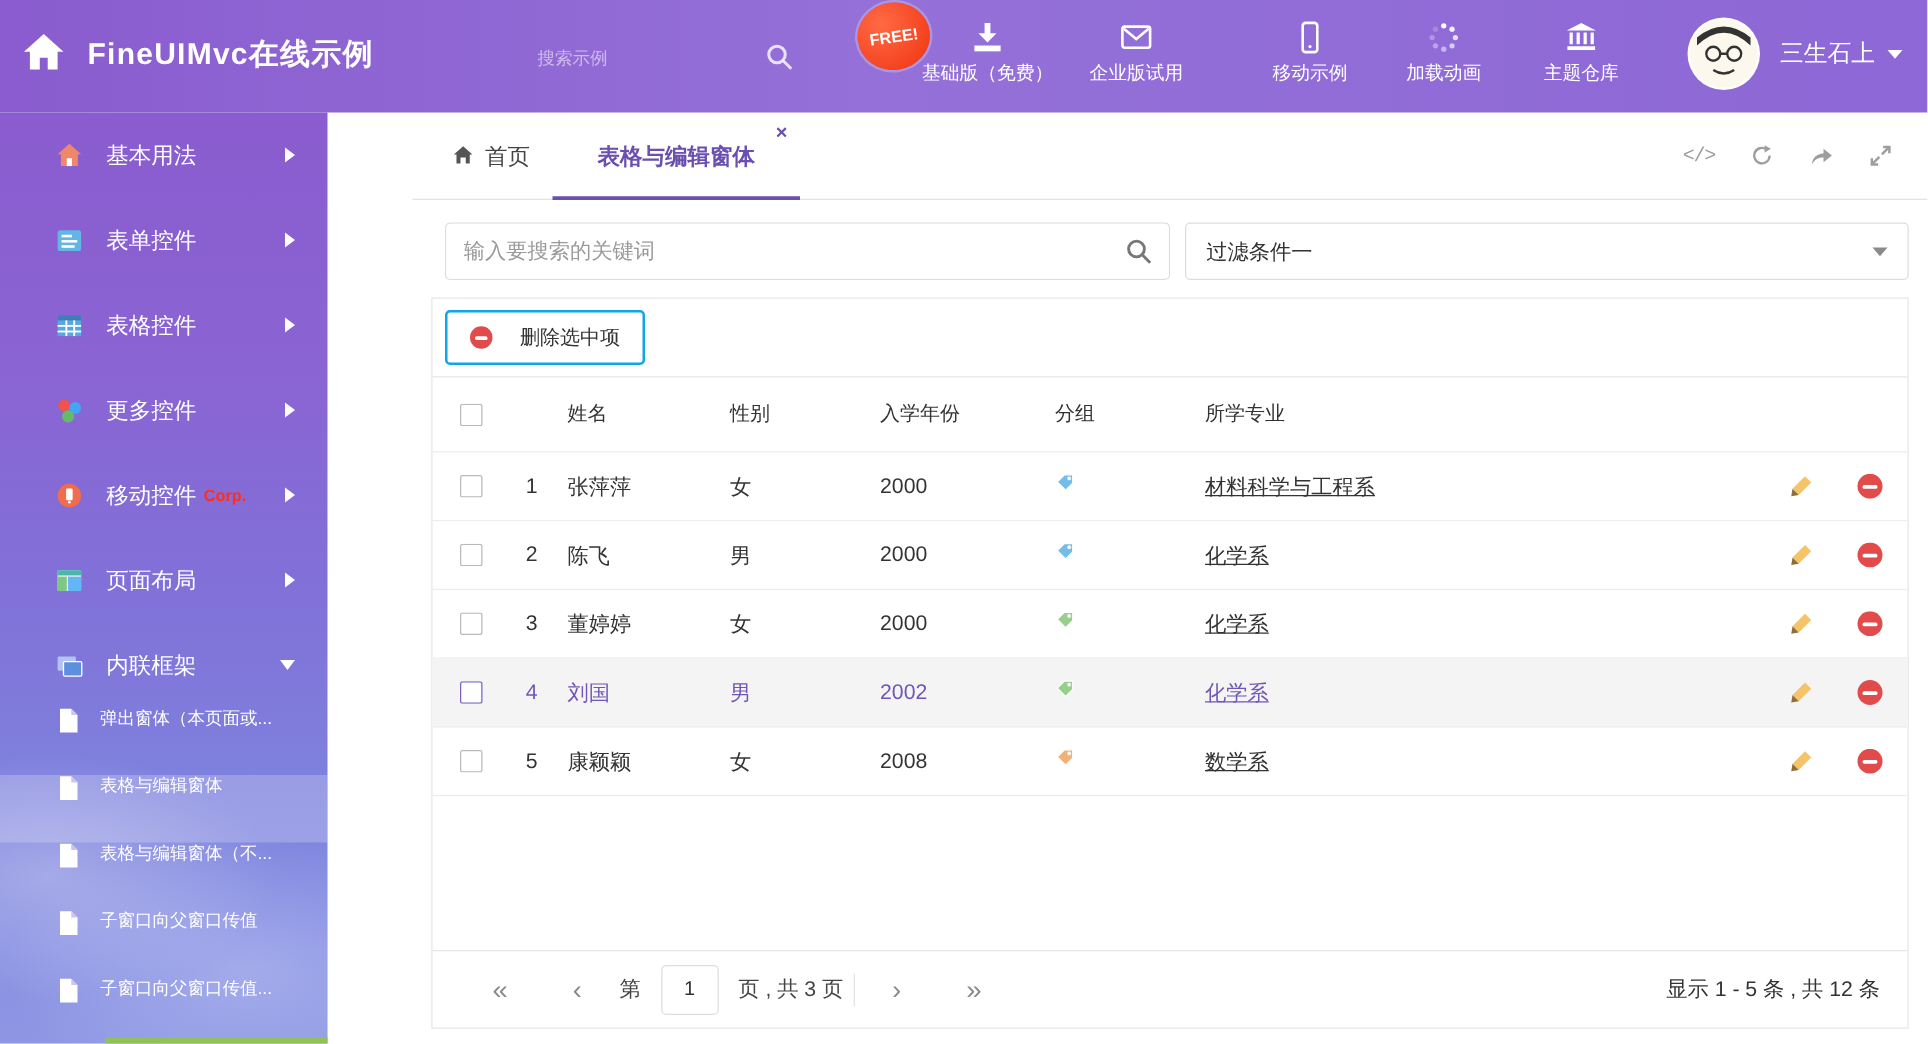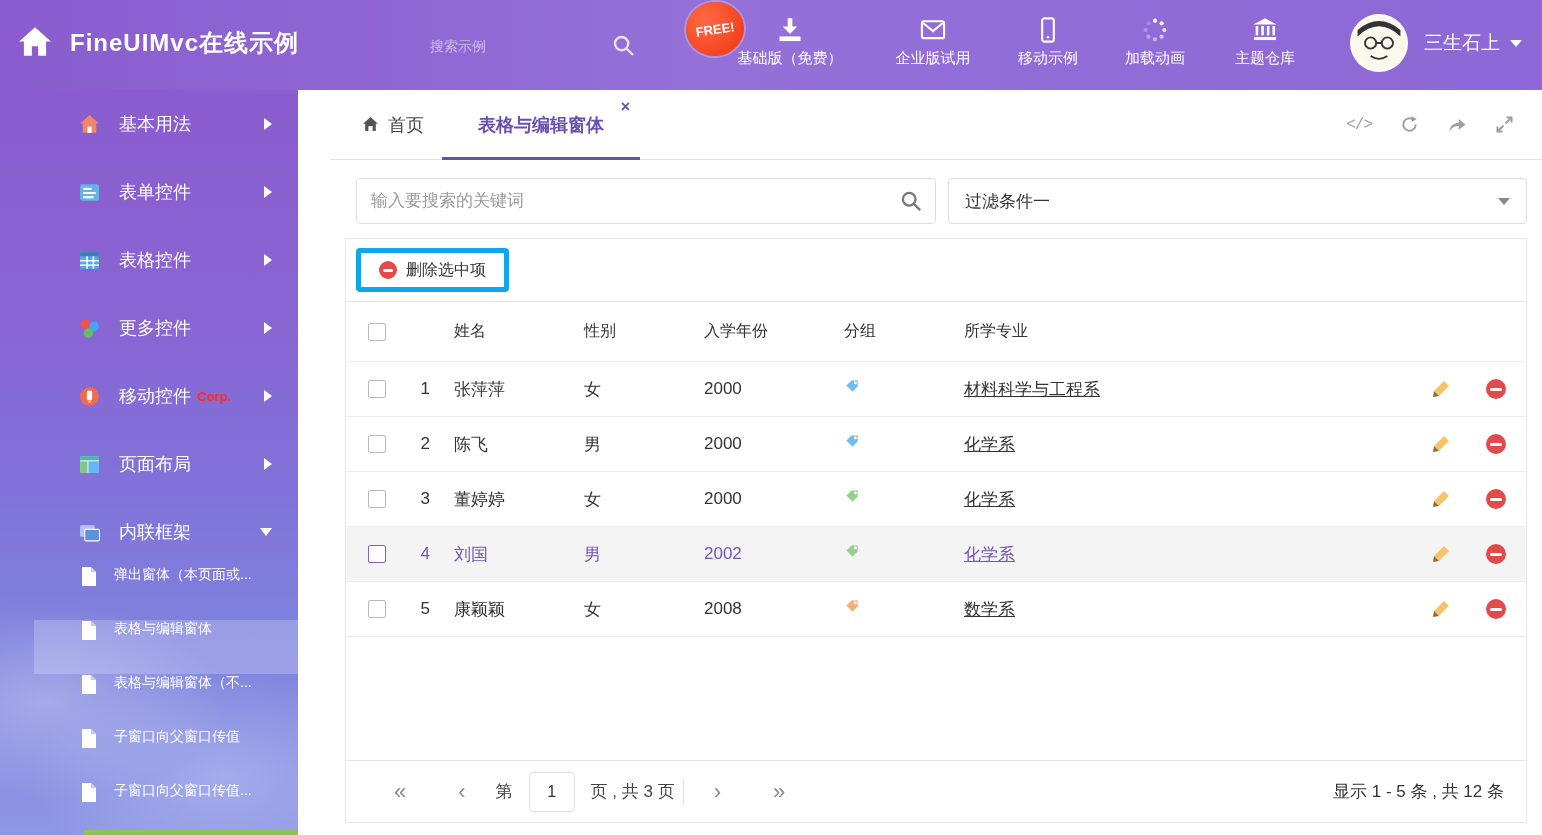--- a/index.html
+++ b/index.html
@@ -25,22 +25,22 @@
   .hdr-nav-item { position:absolute; top:16px; width:130px; height:62px; display:flex;
     flex-direction:column; align-items:center; justify-content:flex-start; gap:5px; cursor:pointer; }
   .hdr-nav-item svg { width:28px; height:28px; }
   .hdr-nav-item .lbl { font-size:15px; white-space:nowrap; }
   .hdr-user { position:absolute; right:20px; top:14px; display:flex; align-items:center; cursor:pointer; }
   .avatar { width:58px; height:58px; border-radius:50%; background:#fdf8ee; border:2px solid rgba(255,255,255,0.85); overflow:hidden; }
   .hdr-user .uname { font-size:19px; margin:0 10px 0 16px; }
   .caret-down-w { width:0; height:0; border-top:7px solid #fff; border-left:6px solid transparent; border-right:6px solid transparent; }
 
   
-  aside { position:absolute; top:90px; left:0; width:298px; height:745px; overflow:hidden; color:#fff;
-    background:linear-gradient(180deg,#8a5ccf 0%, #8a64d3 28%, #8171d8 52%, #7e83de 74%, #8e97e4 100%);padding-left:34px; }
+  aside { position:absolute; top:90px; left:0; width:262px; height:745px; overflow:hidden; color:#fff;
+    background:linear-gradient(180deg,#8a5ccf 0%, #8a64d3 28%, #8171d8 52%, #7e83de 74%, #8e97e4 100%); }
   aside::before { content:""; position:absolute; inset:0; pointer-events:none;
     background:radial-gradient(ellipse 260px 140px at 15% 82%, rgba(255,255,255,0.28), transparent 70%),
                radial-gradient(ellipse 300px 160px at 75% 92%, rgba(225,232,255,0.30), transparent 65%); }
   .side-item { position:relative; display:flex; align-items:center; height:68px; padding:0 26px 0 44px;
     font-size:18px; cursor:pointer; }
   .side-item .ico { width:23px; height:23px; margin-right:18px; flex:0 0 auto; }
   .side-item .chev { margin-left:auto; }
   .chev-r { width:0; height:0; border-left:8px solid #fff; border-top:6px solid transparent; border-bottom:6px solid transparent; }
   .chev-d { width:0; height:0; border-top:8px solid #fff; border-left:6px solid transparent; border-right:6px solid transparent; }
   .corp-badge { color:#ff2d1f; font-size:13px; margin-left:6px; font-weight:bold; }
@@ -65,22 +65,22 @@
   .search-box { position:relative; width:580px; height:46px; border:1px solid #ddd; border-radius:4px; background:#fff; }
   .search-box input { width:100%; height:100%; border:none; outline:none; padding:0 46px 0 14px; font-size:17px; color:#333; border-radius:4px; }
   .search-box input::placeholder { color:#9a9a9a; }
   .search-box .mag { position:absolute; right:12px; top:11px; cursor:pointer; }
   .select-box { flex:1; height:46px; border:1px solid #ddd; border-radius:4px; display:flex; align-items:center;
     padding:0 16px; font-size:17px; color:#333; cursor:pointer; background:#fff; }
   .select-box .sel-caret { margin-left:auto; width:0; height:0; border-top:7px solid #8a8a8a; border-left:6px solid transparent; border-right:6px solid transparent; }
 
   .panel { margin:14px 15px 0 15px; border:1px solid #e6e6e6; height:585px; display:flex; flex-direction:column; background:#fff; }
   .panel-toolbar { display:flex; align-items:center; padding:9px 10px; }
-  .btn { display:inline-flex; align-items:center; gap:9px; height:44px; padding:0 18px; background:#fff;
-    border:5px solid #0ea5e9; border-radius:4px; font-size:16px; color:#333; cursor:pointer; }
+  .btn { display:inline-flex; align-items:center; gap:22px; height:44px; padding:0 18px; background:#fff;
+    border:2px solid #0ea5e9; border-radius:4px; font-size:16px; color:#333; cursor:pointer; }
   .btn.add { margin-left:auto; }
   .circle-ico { position:relative; width:18px; height:18px; border-radius:50%; display:inline-block; flex:0 0 auto; }
   .circle-ico.red { background:#e14b4b; }
   .circle-ico.green { background:#43a047; }
   .circle-ico::before { content:""; position:absolute; left:4px; right:4px; top:7.5px; height:3px; background:#fff; border-radius:1.5px; }
   .circle-ico.green::after { content:""; position:absolute; top:4px; bottom:4px; left:7.5px; width:3px; background:#fff; border-radius:1.5px; }
 
   .grid { border-top:1px solid #e6e6e6; }
   .grid-row { display:grid; grid-template-columns:50px 50px 130px 120px 140px 120px 1fr 50px 60px;
     align-items:center; height:55px; border-bottom:1px solid #ededed; font-size:17px; color:#333; }
@@ -129,21 +129,21 @@
     <div class="free-badge">FREE!</div>
 
     <div class="hdr-nav-item" style="left:725px">
       <svg viewBox="0 0 24 24">
         <path d="M10 2 h4 v7 h4.2 L12 15.5 5.8 9 H10 Z" fill="#fff"></path>
           <path d="M3 17.5 h18 v4 H3 Z" fill="#fff"></path>
       </svg>
       <span class="lbl">基础版（免费）</span>
     </div>
 
-    <div class="hdr-nav-item" style="left:868px">
+    <div class="hdr-nav-item" style="left:844px">
       <svg viewBox="0 0 24 24">
         <rect x="2.5" y="4.5" width="19" height="14.5" rx="1.5" fill="none" stroke="#fff" stroke-width="1.8"></rect>
         <path d="M3.5 6 L12 13 L20.5 6" fill="none" stroke="#fff" stroke-width="1.8"></path>
       </svg>
       <span class="lbl">企业版试用</span>
     </div>
 
     <div class="hdr-nav-item" style="left:983px">
       <svg viewBox="0 0 24 24">
         <rect x="7" y="2" width="10" height="20" rx="2" fill="none" stroke="#fff" stroke-width="1.8"></rect>

